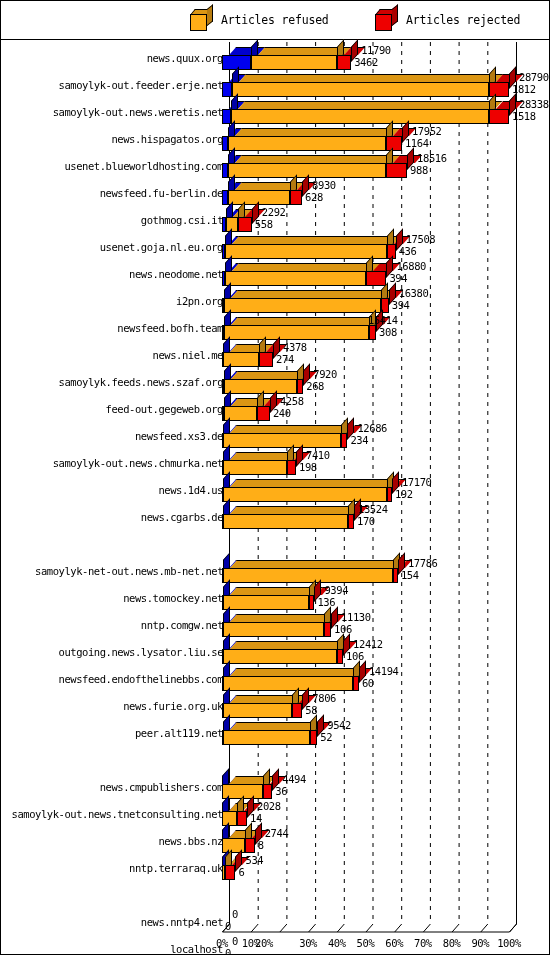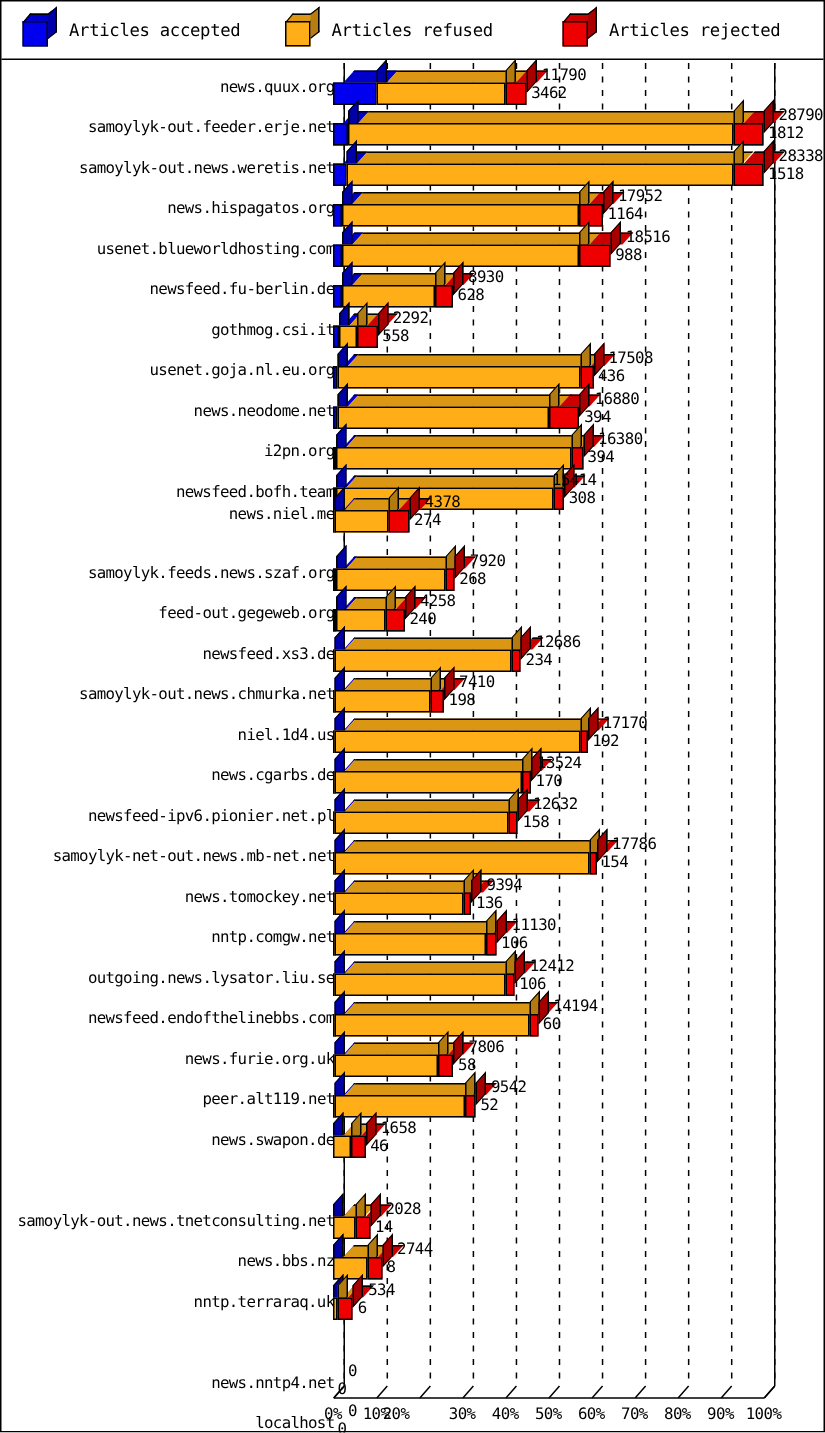--- a/index.html
+++ b/index.html
@@ -176,28 +176,20 @@
     letter-spacing: -0.4px;
     transform: translateX(-50%);
   }
 </style>
 </head>
 <body>
 
 <div id="page">
 
   <div id="legend">
-      <div class="legend-item" style="left: 14px;">
-        <span class="legend-cube">
-          <span class="topf" style="background: rgb(0, 0, 205);"></span>
-          <span class="side" style="background: rgb(0, 0, 171);"></span>
-          <span class="face" style="background: rgb(0, 0, 238);"></span>
-        </span>
-        <span class="legend-label">Articles accepted</span>
-      </div>
       <div class="legend-item" style="left: 189px;">
         <span class="legend-cube">
           <span class="topf" style="background: rgb(219, 150, 20);"></span>
           <span class="side" style="background: rgb(184, 125, 17);"></span>
           <span class="face" style="background: rgb(255, 174, 23);"></span>
         </span>
         <span class="legend-label">Articles refused</span>
       </div>
       <div class="legend-item" style="left: 374px;">
         <span class="legend-cube">
@@ -453,21 +445,21 @@
             <div class="front" style="width: 144.361px; background: rgb(255, 174, 23);"></div>
           </div>
           <div class="bar3d" style="left: 367.657px; width: 7.462px;">
             <div class="top" style="width: 7.462px; left: 7px; background: rgb(205, 0, 0);"></div>
             <div class="right" style="left: 7.462px; background: rgb(167, 0, 0);"></div>
             <div class="front" style="width: 7.462px; background: rgb(238, 0, 0);"></div>
           </div>
           <div class="valtotal" style="left: 367px;">15414</div>
           <div class="valrej" style="left: 378.119px;">308</div>
         </div>
-        <div class="row" style="top: 289px; text-decoration: underline;">
+        <div class="row" style="top: 301px; text-decoration: underline;">
           <div class="rowlabel">news.niel.me</div>
           <div class="bar3d" style="left: 221px; width: 1.435px;">
             <div class="top" style="width: 1.435px; left: 7px; background: rgb(0, 0, 205);"></div>
             <div class="right" style="left: 1.435px; background: rgb(0, 0, 167);"></div>
             <div class="front" style="width: 1.435px; background: rgb(0, 0, 238);"></div>
           </div>
           <div class="bar3d" style="left: 222.435px; width: 35.875px;">
             <div class="top" style="width: 35.875px; left: 7px; background: rgb(219, 150, 20);"></div>
             <div class="right" style="left: 35.875px; background: rgb(179, 122, 16);"></div>
             <div class="front" style="width: 35.875px; background: rgb(255, 174, 23);"></div>
@@ -554,21 +546,21 @@
           </div>
           <div class="bar3d" style="left: 286.436px; width: 8.61px;">
             <div class="top" style="width: 8.61px; left: 7px; background: rgb(205, 0, 0);"></div>
             <div class="right" style="left: 8.61px; background: rgb(167, 0, 0);"></div>
             <div class="front" style="width: 8.61px; background: rgb(238, 0, 0);"></div>
           </div>
           <div class="valtotal" style="left: 305.046px;">7410</div>
           <div class="valrej" style="left: 298.046px;">198</div>
         </div>
         <div class="row" style="top: 436px;">
-          <div class="rowlabel">niel.1d4.us</div>
+          <div class="rowlabel">news.1d4.us</div>
           <div class="bar3d" style="left: 221px; width: 1.148px;">
             <div class="top" style="width: 1.148px; left: 7px; background: rgb(0, 0, 205);"></div>
             <div class="right" style="left: 1.148px; background: rgb(0, 0, 167);"></div>
             <div class="front" style="width: 1.148px; background: rgb(0, 0, 238);"></div>
           </div>
           <div class="bar3d" style="left: 222.148px; width: 164.164px;">
             <div class="top" style="width: 164.164px; left: 7px; background: rgb(219, 150, 20);"></div>
             <div class="right" style="left: 164.164px; background: rgb(179, 122, 16);"></div>
             <div class="front" style="width: 164.164px; background: rgb(255, 174, 23);"></div>
           </div>
@@ -593,40 +585,20 @@
             <div class="front" style="width: 125.132px; background: rgb(255, 174, 23);"></div>
           </div>
           <div class="bar3d" style="left: 347.28px; width: 5.74px;">
             <div class="top" style="width: 5.74px; left: 7px; background: rgb(205, 0, 0);"></div>
             <div class="right" style="left: 5.74px; background: rgb(167, 0, 0);"></div>
             <div class="front" style="width: 5.74px; background: rgb(238, 0, 0);"></div>
           </div>
           <div class="valtotal" style="left: 357px;">13524</div>
           <div class="valrej" style="left: 356.02px;">170</div>
         </div>
-        <div class="row" style="top: 490px;">
-          <div class="rowlabel">newsfeed-ipv6.pionier.net.pl</div>
-          <div class="bar3d" style="left: 221px; width: 0.861px;">
-            <div class="top" style="width: 0.861px; left: 7px; background: rgb(0, 0, 205);"></div>
-            <div class="right" style="left: 0.861px; background: rgb(0, 0, 167);"></div>
-            <div class="front" style="width: 0.861px; background: rgb(0, 0, 238);"></div>
-          </div>
-          <div class="bar3d" style="left: 221.861px; width: 115.948px;">
-            <div class="top" style="width: 115.948px; left: 7px; background: rgb(219, 150, 20);"></div>
-            <div class="right" style="left: 115.948px; background: rgb(179, 122, 16);"></div>
-            <div class="front" style="width: 115.948px; background: rgb(255, 174, 23);"></div>
-          </div>
-          <div class="bar3d" style="left: 337.809px; width: 6.601px;">
-            <div class="top" style="width: 6.601px; left: 7px; background: rgb(205, 0, 0);"></div>
-            <div class="right" style="left: 6.601px; background: rgb(167, 0, 0);"></div>
-            <div class="front" style="width: 6.601px; background: rgb(238, 0, 0);"></div>
-          </div>
-          <div class="valtotal" style="left: 354.41px;">12632</div>
-          <div class="valrej" style="left: 347.41px;">158</div>
-        </div>
         <div class="row" style="top: 517px;">
           <div class="rowlabel">samoylyk-net-out.news.mb-net.net</div>
           <div class="bar3d" style="left: 221px; width: 0.861px;">
             <div class="top" style="width: 0.861px; left: 7px; background: rgb(0, 0, 205);"></div>
             <div class="right" style="left: 0.861px; background: rgb(0, 0, 167);"></div>
             <div class="front" style="width: 0.861px; background: rgb(0, 0, 238);"></div>
           </div>
           <div class="bar3d" style="left: 221.861px; width: 170.191px;">
             <div class="top" style="width: 170.191px; left: 7px; background: rgb(219, 150, 20);"></div>
             <div class="right" style="left: 170.191px; background: rgb(179, 122, 16);"></div>
@@ -753,39 +725,39 @@
             <div class="front" style="width: 87.822px; background: rgb(255, 174, 23);"></div>
           </div>
           <div class="bar3d" style="left: 309.396px; width: 6.888px;">
             <div class="top" style="width: 6.888px; left: 7px; background: rgb(205, 0, 0);"></div>
             <div class="right" style="left: 6.888px; background: rgb(167, 0, 0);"></div>
             <div class="front" style="width: 6.888px; background: rgb(238, 0, 0);"></div>
           </div>
           <div class="valtotal" style="left: 326.284px;">9542</div>
           <div class="valrej" style="left: 319.284px;">52</div>
         </div>
-        <div class="row" style="top: 706px;">
-          <div class="rowlabel">news.swapon.de</div>
+        <div class="row" style="top: 733px;">
+          <div class="rowlabel">news.cmpublishers.com</div>
           <div class="bar3d" style="left: 221px; width: 0.287px;">
             <div class="top" style="width: 0.287px; left: 7px; background: rgb(0, 0, 205);"></div>
             <div class="right" style="left: 0.287px; background: rgb(0, 0, 167);"></div>
             <div class="front" style="width: 0.287px; background: rgb(0, 0, 238);"></div>
           </div>
-          <div class="bar3d" style="left: 221.287px; width: 12.054px;">
-            <div class="top" style="width: 12.054px; left: 7px; background: rgb(219, 150, 20);"></div>
-            <div class="right" style="left: 12.054px; background: rgb(179, 122, 16);"></div>
-            <div class="front" style="width: 12.054px; background: rgb(255, 174, 23);"></div>
-          </div>
-          <div class="bar3d" style="left: 233.341px; width: 9.471px;">
+          <div class="bar3d" style="left: 221.287px; width: 40.467px;">
+            <div class="top" style="width: 40.467px; left: 7px; background: rgb(219, 150, 20);"></div>
+            <div class="right" style="left: 40.467px; background: rgb(179, 122, 16);"></div>
+            <div class="front" style="width: 40.467px; background: rgb(255, 174, 23);"></div>
+          </div>
+          <div class="bar3d" style="left: 261.754px; width: 9.471px;">
             <div class="top" style="width: 9.471px; left: 7px; background: rgb(205, 0, 0);"></div>
             <div class="right" style="left: 9.471px; background: rgb(167, 0, 0);"></div>
             <div class="front" style="width: 9.471px; background: rgb(238, 0, 0);"></div>
           </div>
-          <div class="valtotal" style="left: 252.812px;">1658</div>
-          <div class="valrej" style="left: 245.812px;">46</div>
+          <div class="valtotal" style="left: 281.225px;">4494</div>
+          <div class="valrej" style="left: 274.225px;">36</div>
         </div>
         <div class="row" style="top: 760px;">
           <div class="rowlabel">samoylyk-out.news.tnetconsulting.net</div>
           <div class="bar3d" style="left: 221px; width: 0.287px;">
             <div class="top" style="width: 0.287px; left: 7px; background: rgb(0, 0, 205);"></div>
             <div class="right" style="left: 0.287px; background: rgb(0, 0, 167);"></div>
             <div class="front" style="width: 0.287px; background: rgb(0, 0, 238);"></div>
           </div>
           <div class="bar3d" style="left: 221.287px; width: 14.35px;">
             <div class="top" style="width: 14.35px; left: 7px; background: rgb(219, 150, 20);"></div>

